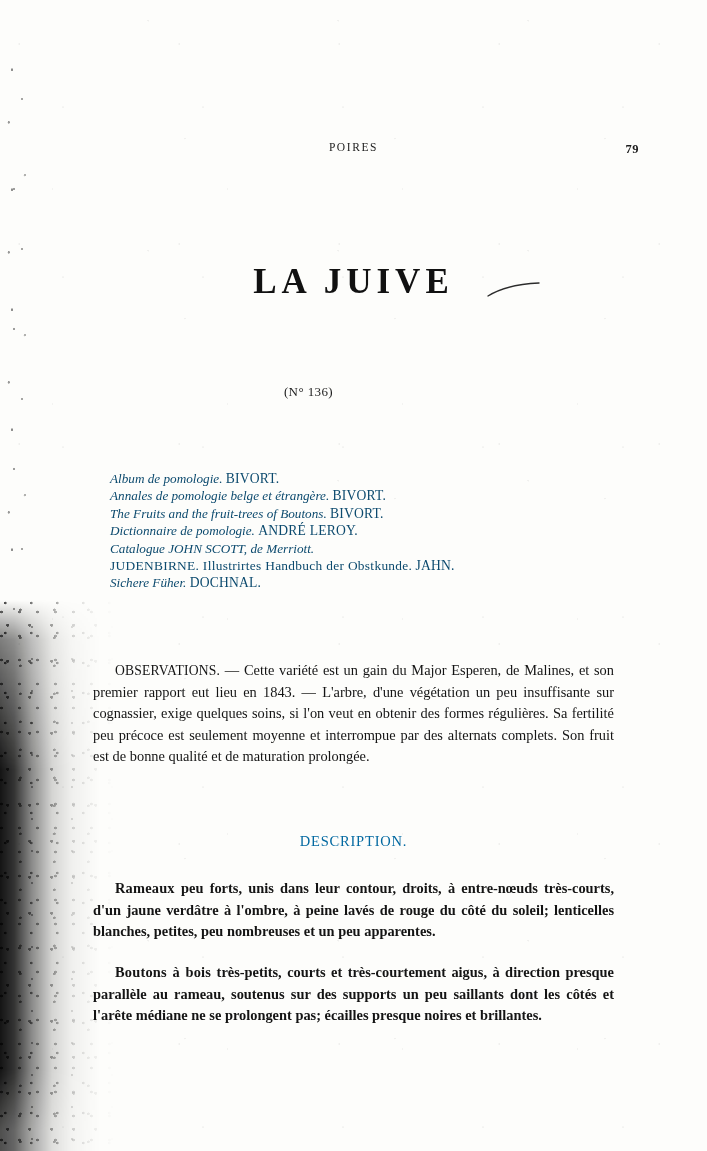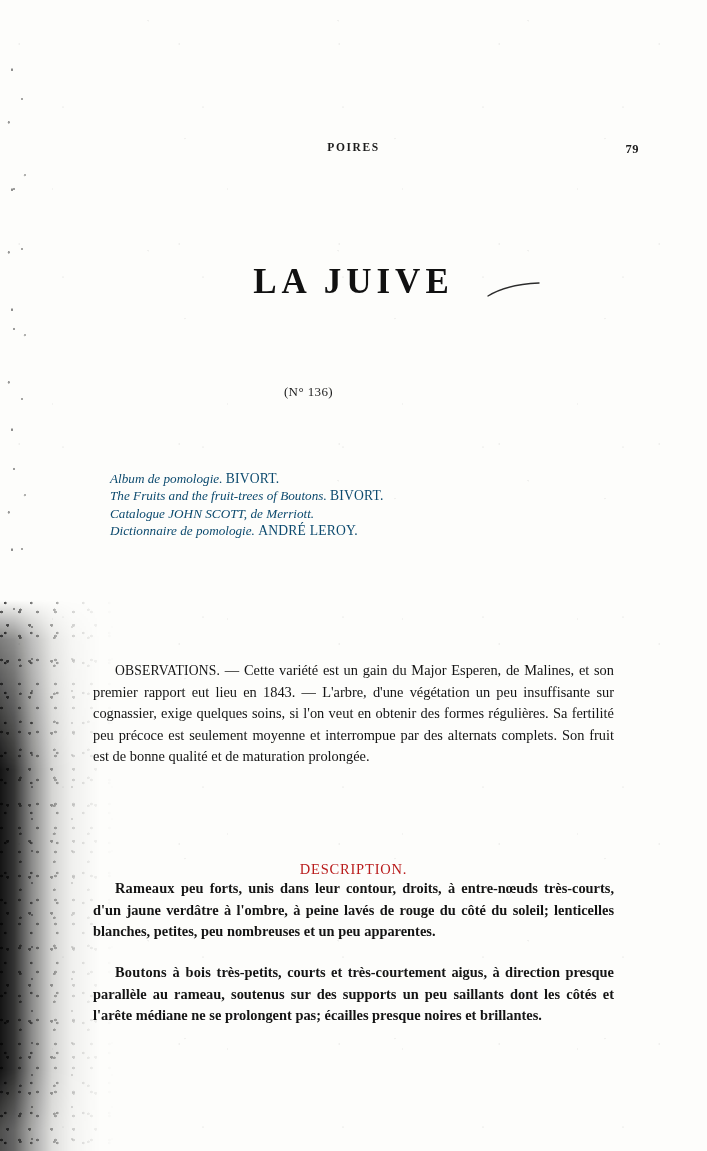--- a/index.html
+++ b/index.html
@@ -98,21 +98,21 @@
 
   .running-head {
     position: absolute;
     left: 0;
     top: 141px;
     width: 707px;
     text-align: center;
     font-family: "Liberation Serif", serif;
     font-size: 11.5px;
     letter-spacing: 1.6px;
-    font-weight: bold;
+    font-weight: normal;
     color: #1c1c1c;
   }
   .folio {
     position: absolute;
     right: 68px;
     top: 142px;
     font-size: 12.5px;
     font-weight: bold;
     letter-spacing: 0.5px;
     color: #1c1c1c;
@@ -188,22 +188,21 @@
   #observations { top: 660px; }
 
   .section-head {
     position: absolute;
     left: 0;
     top: 833px;
     width: 707px;
     text-align: center;
     font-size: 14.5px;
     letter-spacing: 0.8px;
-    color: #b91c1c;
-    margin-top: 28px;
+    color: #0369a1;
   }
 
   #rameaux { top: 878px; }
   #boutons { top: 962px; }
 
   .lead {
     font-weight: bold;
     letter-spacing: 0.2px;
   }
 
@@ -225,29 +224,41 @@
     </svg>
 
     <div class="subtitle">(N° 136)</div>
 
     <div class="refs">
       <div class="line">
         <i>Album de pomologie.</i>
         <span class="sc">BIVORT.</span>
       </div>
       <div class="line">
+        <i>Annales de pomologie belge et étrangère.</i>
+        <span class="sc">BIVORT.</span>
+      </div>
+      <div class="line">
         <i>The Fruits and the fruit-trees of Boutons.</i>
         <span class="sc">BIVORT.</span>
       </div>
       <div class="line">
-        <i>Catalogue JOHN SCOTT, de Merriott.</i>
-      </div>
-      <div class="line">
         <i>Dictionnaire de pomologie.</i>
         <span class="sc">ANDRÉ LEROY.</span>
+      </div>
+      <div class="line">
+        <i>Catalogue JOHN SCOTT, de Merriott.</i>
+      </div>
+      <div class="line">
+        <span class="caps-name">JUDENBIRNE. Illustrirtes Handbuch der Obstkunde.</span>
+        <span class="sc">JAHN.</span>
+      </div>
+      <div class="line">
+        <i>Sichere Füher.</i>
+        <span class="sc">DOCHNAL.</span>
       </div>
     </div>
 
     <div class="body-text" id="observations">
       <p class="indent">
         <span class="sc">OBSERVATIONS.</span><span> — Cette variété est un gain du Major Esperen, de Malines, et son premier rapport eut lieu en 1843. — L'arbre, d'une végétation un peu insuffisante sur cognassier, exige quelques soins, si l'on veut en obtenir des formes régulières. Sa fertilité peu précoce est seulement moyenne et interrompue par des alternats complets. Son fruit est de bonne qualité et de maturation prolongée.</span>
       </p>
     </div>
 
     <div class="section-head">DESCRIPTION.</div>

